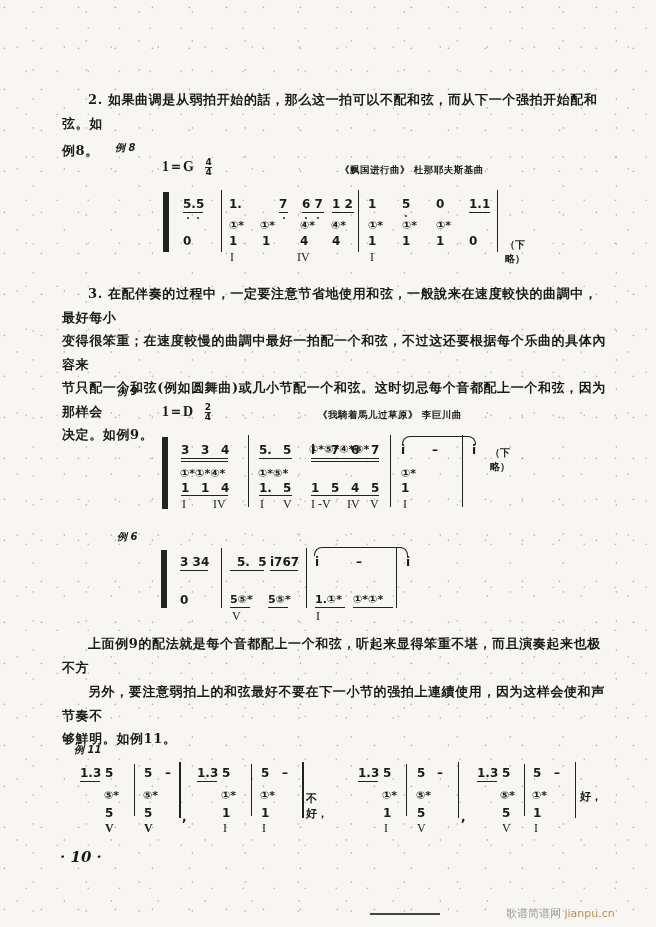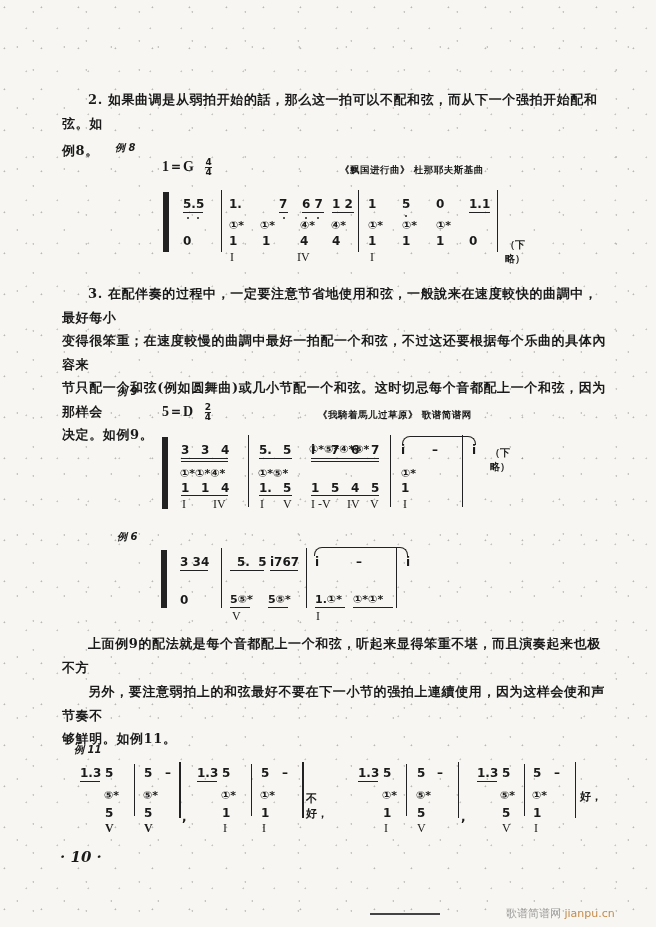--- a/index.html
+++ b/index.html
@@ -132,27 +132,27 @@
 
 <div class="para" style="top:282px;">
   <div><span class="ind"></span><span>3. 在配伴奏的过程中，一定要注意节省地使用和弦，一般說来在速度較快的曲調中，最好每小</span></div>
   <div><span>变得很笨重；在速度較慢的曲調中最好一拍配一个和弦，不过这还要根据每个乐曲的具体內容来</span></div>
   <div><span>节只配一个和弦(例如圆舞曲)或几小节配一个和弦。这时切忌每个音都配上一个和弦，因为那样会</span></div>
   <div><span>决定。如例9。</span></div>
 </div>
 
 <div class="ex-label" style="left:117px;top:385px;">例 9</div>
 <div class="key" style="left:162px;top:403px;">
-  <span>5＝D</span>
+  <span>1＝D</span>
   <span class="frac">
       <span>2</span>
       <span>4</span>
     </span>
 </div>
-<div class="credit" style="left:318px;top:409px;">《我騎着馬儿过草原》 歌谱简谱网</div>
+<div class="credit" style="left:318px;top:409px;">《我騎着馬儿过草原》 李巨川曲</div>
 
 <div class="score">
   <div class="brace" style="left:162px;top:437px;height:72px;"></div>
   <div class="bar" style="left:248px;top:435px;height:72px;"></div>
   <div class="bar" style="left:390px;top:435px;height:72px;"></div>
   <div class="bar" style="left:462px;top:435px;height:72px;"></div>
   <div class="tie" style="left:402px;top:436px;width:72px;"></div>
 
   <span class="n" style="left:181px;top:443px;">3</span>
   <span class="n" style="left:201px;top:443px;">3</span>

